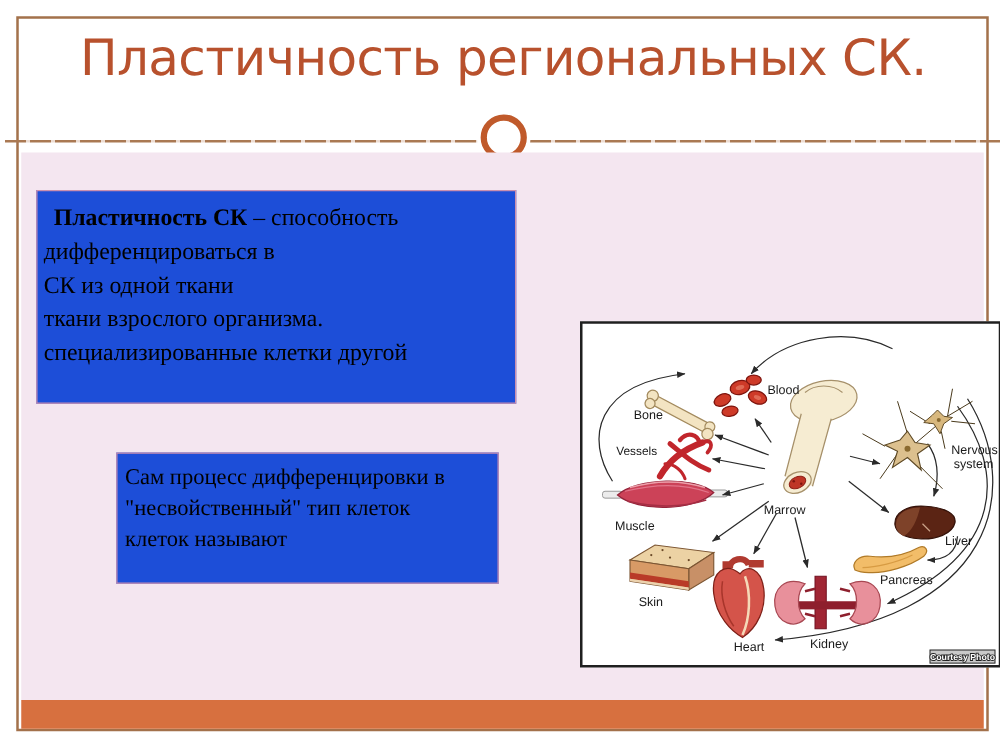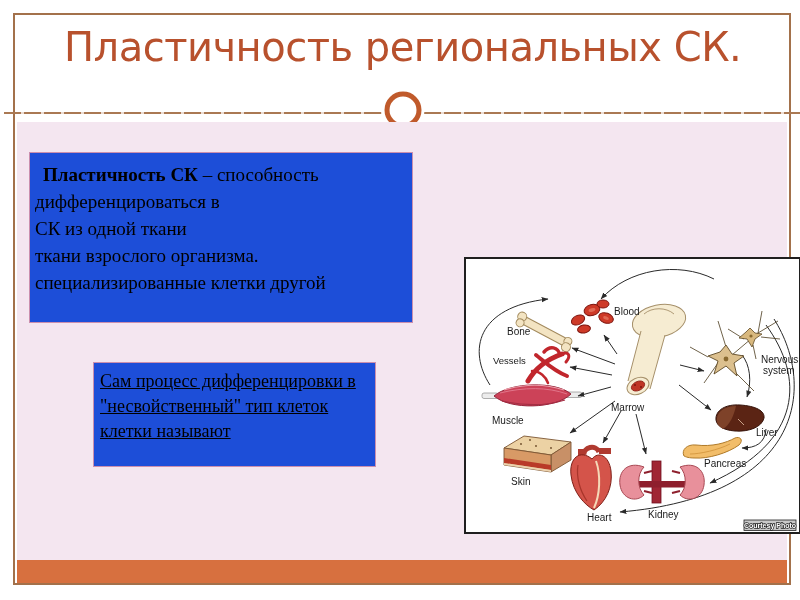--- a/index.html
+++ b/index.html
@@ -20,22 +20,22 @@
   .orn-ring{position:absolute;left:375px;top:86px;width:48px;height:48px;}
 
   .pink{position:absolute;left:13px;top:122px;width:770px;height:438px;background:#f4e6f0;}
 
   .footer{position:absolute;left:13px;top:560px;width:770px;height:23px;background:#d7703f;}
 
   .box{position:absolute;background:#1d4ed8;border:1px solid #cb8fae;box-sizing:border-box;
        font-family:"Liberation Serif",serif;color:#000;}
   .def-box{left:25px;top:152px;width:384px;height:171px;padding:8px 4px 0 5px;
            font-size:19px;line-height:27px;}
-  .note-box{left:89px;top:362px;width:283px;height:105px;padding:6px 4px 0 6px;
-            font-size:18px;line-height:25px;text-decoration:underline;}
+  .note-box{left:89px;top:362px;width:306px;height:105px;padding:6px 4px 0 6px;
+            font-size:18px;line-height:25px;}
   .box p{margin:0;}
   .bline{display:block;}
   .term-line{display:block;padding-left:8px;}
   .b{font-weight:bold;}
 
   .diagram{position:absolute;left:412px;top:257px;width:337px;height:277px;
            background:#ffffff;border:2px solid #1f1f1f;box-sizing:border-box;margin-left:48px;}
   .diagram svg{display:block;width:100%;height:100%;}
   .dl{font-family:"Liberation Sans",sans-serif;font-size:10px;fill:#1a1a1a;}
   .dl2{font-family:"Liberation Sans",sans-serif;font-size:9.5px;fill:#1a1a1a;}
@@ -67,21 +67,21 @@
       <span class="bline">СК из одной ткани</span>
       <span class="bline">ткани взрослого организма.</span>
       <span class="bline">специализированные клетки другой</span>
     </p>
   </div>
 
   <div class="box note-box">
     <p>
       <span class="bline">Сам процесс дифференцировки в</span>
       <span class="bline">"несвойственный" тип клеток</span>
-      <span class="bline">клетки называют</span>
+      <span class="bline">клеток называют</span>
     </p>
   </div>
 
   <div class="diagram">
     <svg viewBox="0 0 333 273" preserveAspectRatio="none">
       <defs>
         <marker id="ah" viewBox="0 0 10 10" refX="8.5" refY="5" markerWidth="7.5" markerHeight="7.5" orient="auto">
           <path d="M0,1.5 L9,5 L0,8.5 z" fill="#2a2a2a"></path>
         </marker>
       </defs>

